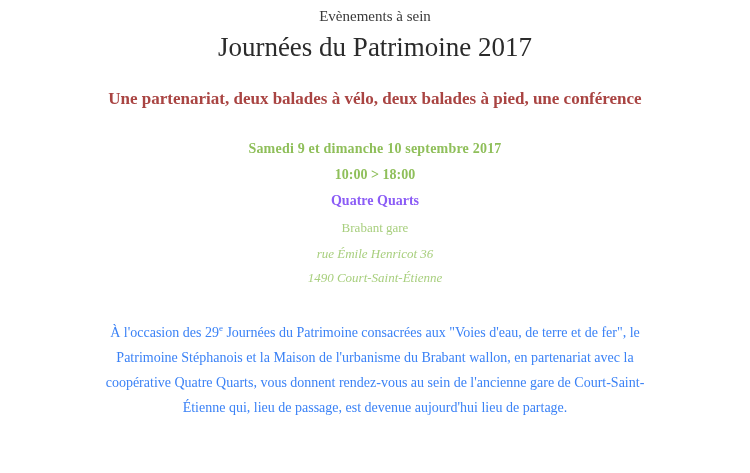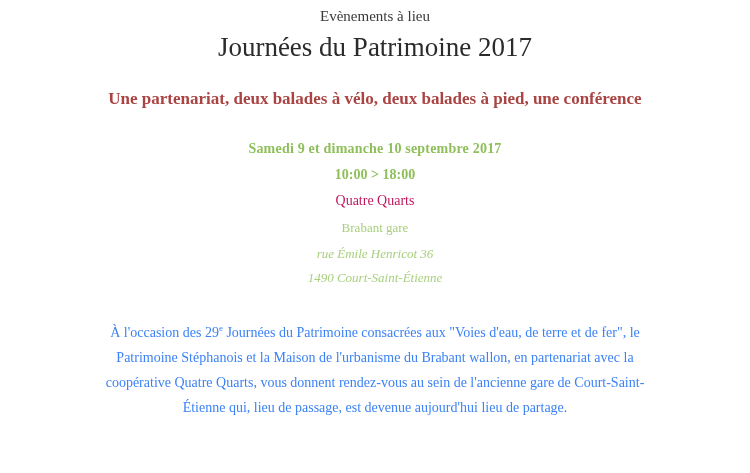--- a/index.html
+++ b/index.html
@@ -56,22 +56,22 @@
   .meta-hours {
     font-size: 14px;
     line-height: 22px;
     color: #8fbf5a;
     font-weight: bold;
     margin-bottom: 4px;
   }
   .meta-venue {
     font-size: 14px;
     line-height: 22px;
-    color: #be185d;
-    font-weight: normal;
+    color: #8b5cf6;
+    font-weight: bold;
     margin-bottom: 5px;
   }
   .meta-place {
     font-size: 13px;
     line-height: 21px;
     color: #a8cf7e;
     margin-bottom: 5px;
   }
   .meta-street, .meta-city {
     font-size: 13px;
@@ -97,21 +97,21 @@
   sup {
     font-size: 9px;
     vertical-align: super;
   }
 </style>
 </head>
 <body>
 
 <div class="page">
 
-  <div class="eyebrow">Evènements à lieu</div>
+  <div class="eyebrow">Evènements à sein</div>
 
   <h1 class="main-title">Journées du Patrimoine 2017</h1>
 
   <div class="subtitle">Une partenariat, deux balades à vélo, deux balades à pied, une conférence</div>
 
   <div class="meta-block">
     <div class="meta-date">Samedi 9 et dimanche 10 septembre 2017</div>
     <div class="meta-hours">10:00 &gt; 18:00</div>
     <div class="meta-venue">Quatre Quarts</div>
     <div class="meta-place">Brabant gare</div>

